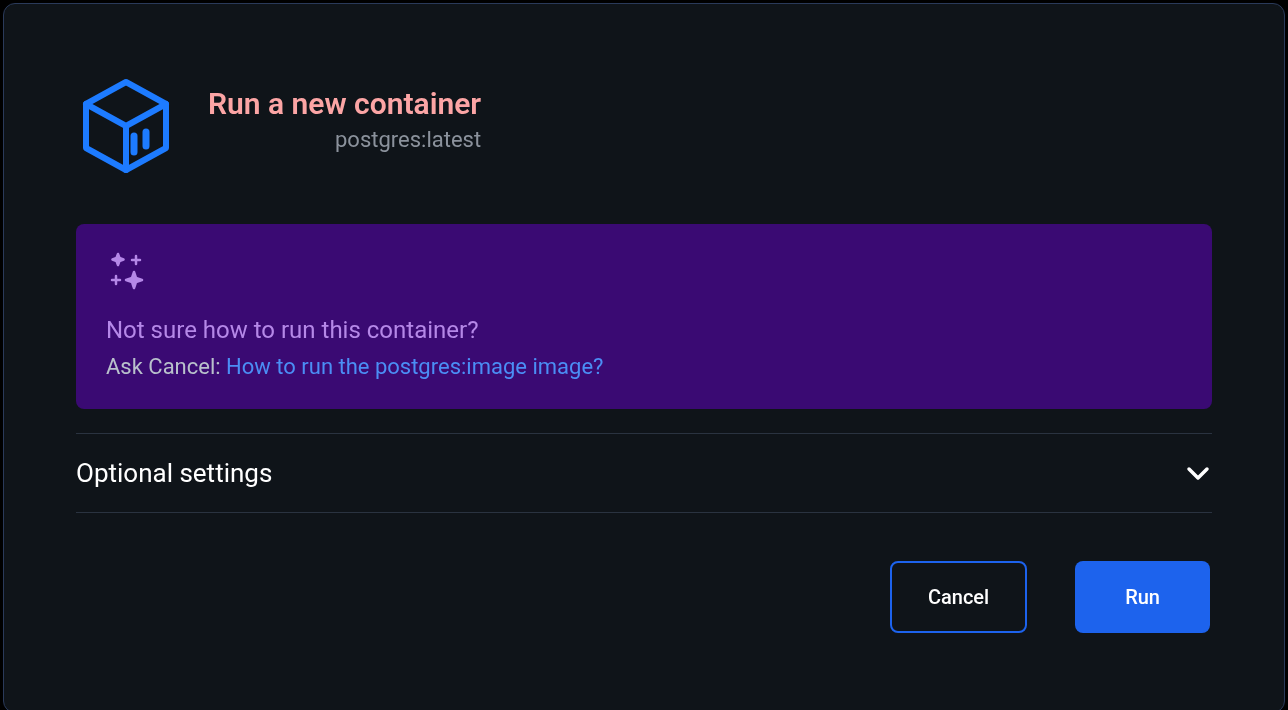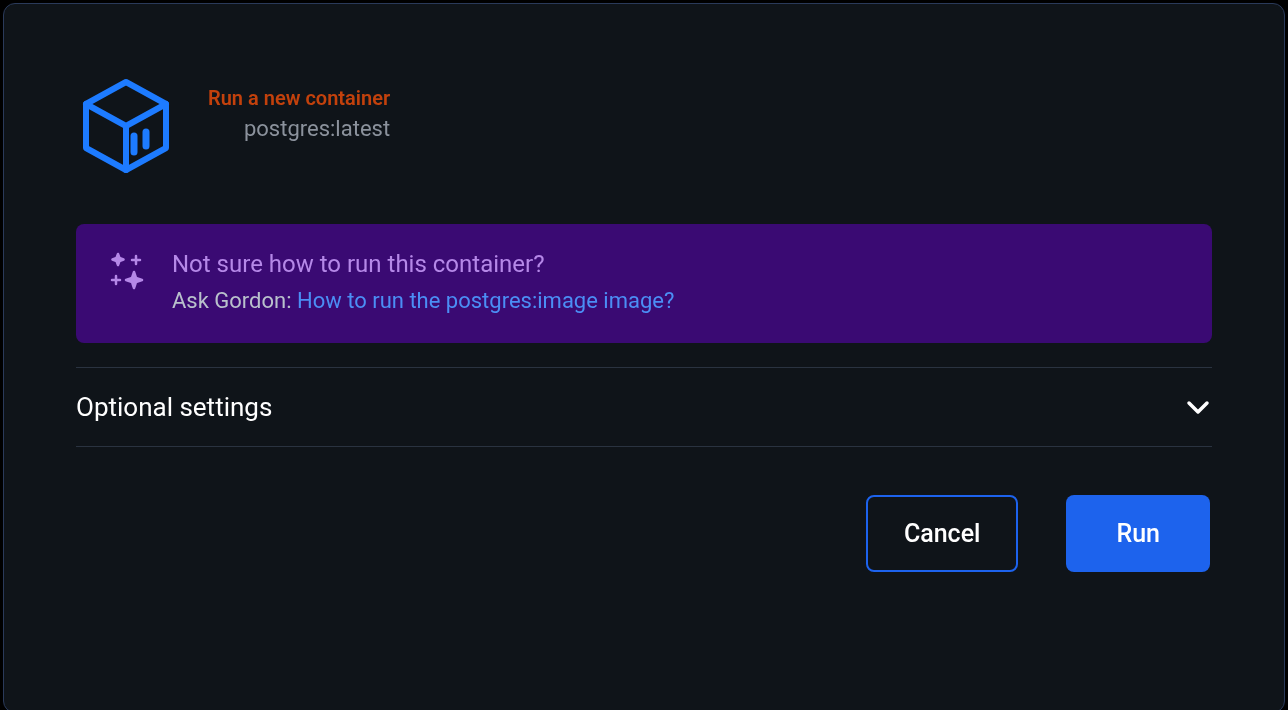--- a/index.html
+++ b/index.html
@@ -36,39 +36,40 @@
     }
     .container-icon svg {
       width: 100px;
       height: 100px;
       display: block;
     }
     .header-text {
       padding-top: 10px;
     }
     .title {
-      color: #c2410c;
-      font-size: 20px;
+      color: #fca5a5;
+      font-size: 30px;
       font-weight: 600;
       margin-bottom: 6px;
     }
     .subtitle {
       color: #8b929c;
       font-size: 22px;
       font-weight: 400;
       text-align: right;
     }
     .help-banner {
       background: #3a0a73;
       border-radius: 8px;
       padding: 26px 30px 30px 30px;
       display: flex;
       gap: 24px;
       align-items: flex-start;
       margin-bottom: 0;
+      flex-direction: column;
     }
     .sparkle-icon svg {
       width: 42px;
       height: 42px;
       display: block;
     }
     .banner-text {
       flex: 1;
     }
     .banner-title {
@@ -109,21 +110,21 @@
     }
     .actions {
       display: flex;
       justify-content: flex-end;
       gap: 48px;
       margin-top: 48px;
       padding-right: 2px;
     }
     .btn {
       border-radius: 8px;
-      font-size: 25px;
+      font-size: 20px;
       font-weight: 500;
       cursor: pointer;
       border: none;
       font-family: inherit;
     }
     .btn-cancel {
       background: transparent;
       color: #ffffff;
       border: 2px solid #1d63ed;
       padding: 22px 36px;
@@ -160,21 +161,21 @@
       <svg viewBox="0 0 42 42" fill="none" stroke="#b588e8" stroke-width="2.5" stroke-linecap="round" stroke-linejoin="round">
         <path d="M12 4 L13.5 8 L17.5 9.5 L13.5 11 L12 15 L10.5 11 L6.5 9.5 L10.5 8 Z" fill="#b588e8"></path>
         <path d="M30 6 L30 14 M26 10 L34 10"></path>
         <path d="M10 26 L10 34 M6 30 L14 30"></path>
         <path d="M28 22 L30 28 L36 30 L30 32 L28 38 L26 32 L20 30 L26 28 Z" fill="#b588e8"></path>
       </svg>
     </div>
     <div class="banner-text">
       <div class="banner-title">Not sure how to run this container?</div>
       <div class="banner-prompt">
-        <span>Ask Gordon: </span><a class="banner-link">How to run the postgres:image image?</a>
+        <span>Ask Cancel: </span><a class="banner-link">How to run the postgres:image image?</a>
       </div>
     </div>
   </div>
 
   <div class="settings-section">
     <div class="settings-label">Optional settings</div>
     <div class="chevron-icon">
       <svg viewBox="0 0 28 28" fill="none" stroke="#ffffff" stroke-width="3.5" stroke-linecap="round" stroke-linejoin="round">
         <path d="M5 10 L14 19 L23 10"></path>
       </svg>

